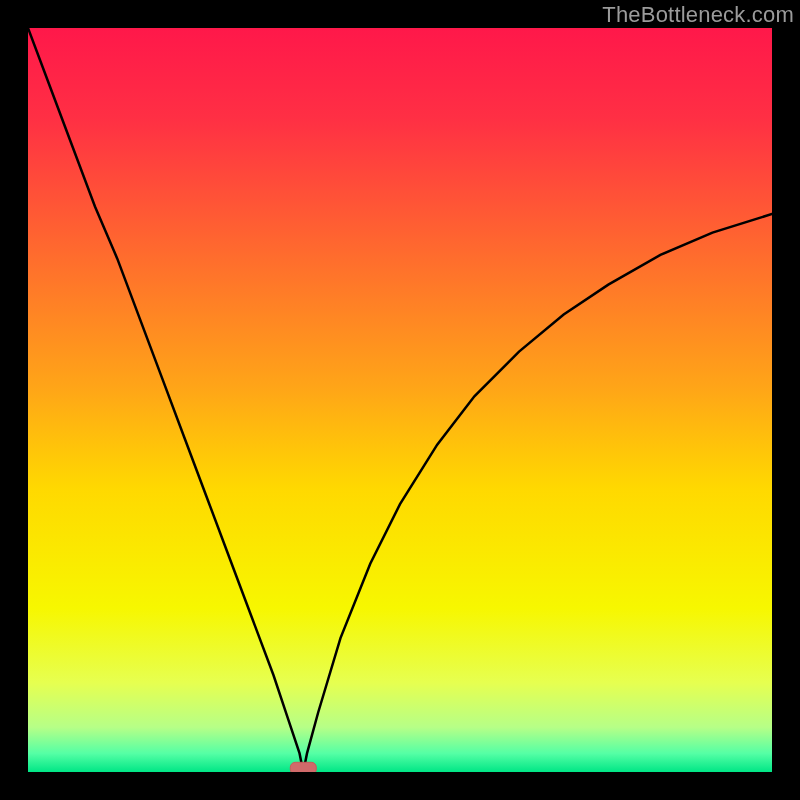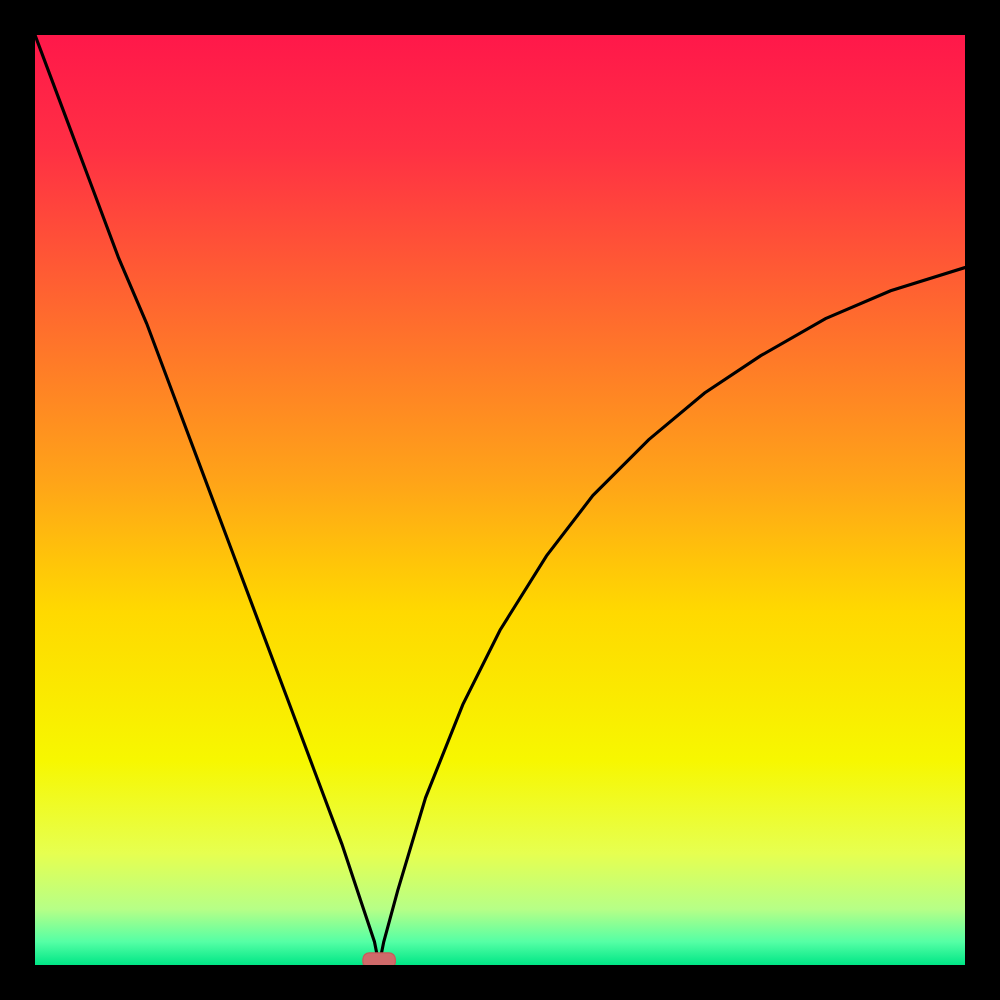--- a/index.html
+++ b/index.html
@@ -45,20 +45,21 @@
     fill: #d06a6a;
     stroke: #c95a5a;
     stroke-width: 1;
   }
 </style>
 </head>
 <body>
 
 <div class="outer">
 
+  <div class="watermark">TheBottleneck.com</div>
 
   <div class="plot-area">
     <svg id="plot-svg" viewBox="0 0 744 744" width="744" height="744">
       <defs>
         <linearGradient id="bg-grad" x1="0" y1="0" x2="0" y2="1">
             <stop offset="0%" stop-color="#ff184a"></stop>
             <stop offset="12%" stop-color="#ff2f44"></stop>
             <stop offset="30%" stop-color="#ff6a2e"></stop>
             <stop offset="48%" stop-color="#ffa418"></stop>
             <stop offset="62%" stop-color="#ffd900"></stop>

